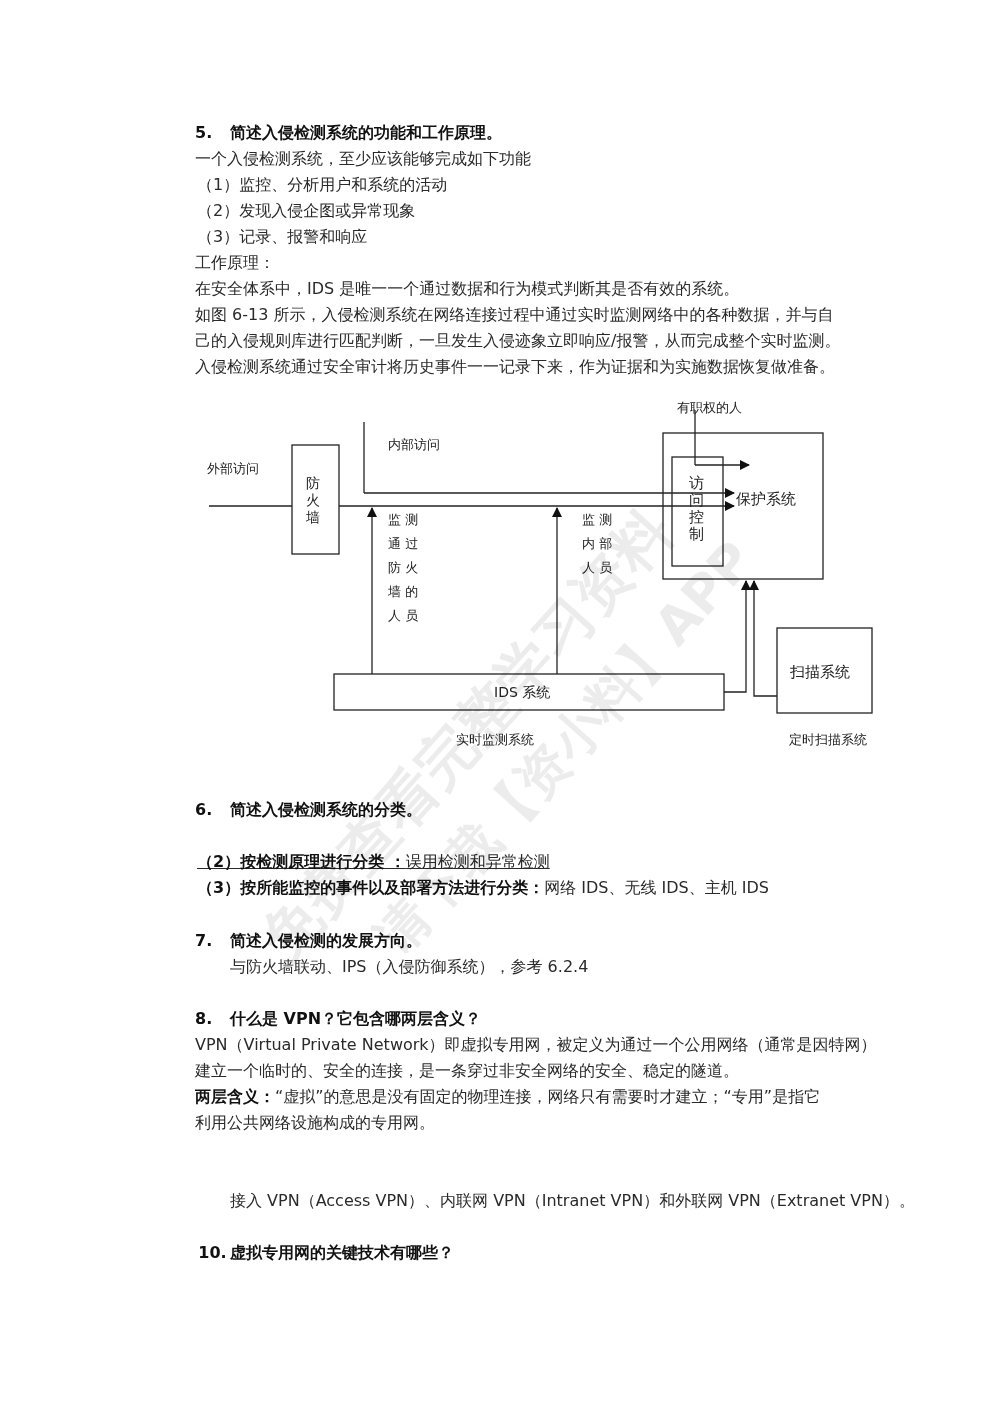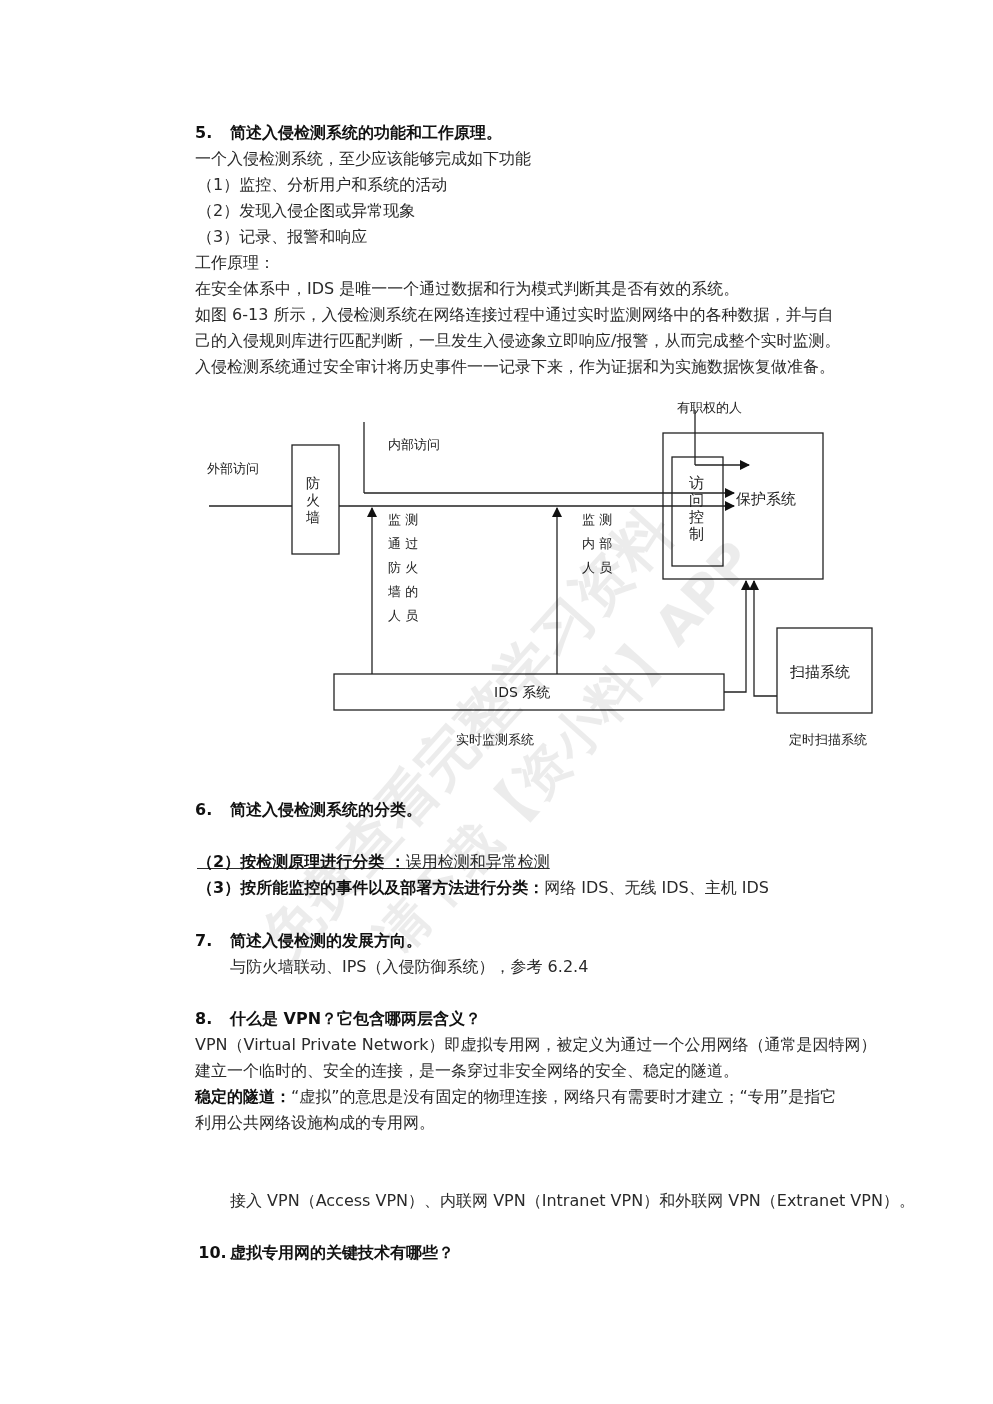--- a/index.html
+++ b/index.html
@@ -114,21 +114,21 @@
     <span class="num">7.</span><span>简述入侵检测的发展方向。</span>
   </div>
   <div class="line ind" style="top:954px;">与防火墙联动、IPS（入侵防御系统），参考 6.2.4</div>
 
   <div class="line q" style="top:1006px;">
     <span class="num">8.</span><span>什么是 VPN？它包含哪两层含义？</span>
   </div>
   <div class="line" style="top:1058px;">建立一个临时的、安全的连接，是一条穿过非安全网络的安全、稳定的隧道。</div>
   <div class="line" style="top:1032px;">VPN（Virtual Private Network）即虚拟专用网，被定义为通过一个公用网络（通常是因特网）</div>
   <div class="line" style="top:1084px;">
-    <span class="b">稳定的隧道：</span><span>“虚拟”的意思是没有固定的物理连接，网络只有需要时才建立；“专用”是指它</span>
+    <span class="b">两层含义：</span><span>“虚拟”的意思是没有固定的物理连接，网络只有需要时才建立；“专用”是指它</span>
   </div>
   <div class="line" style="top:1110px;">利用公共网络设施构成的专用网。</div>
 
   <div class="line ind" style="top:1188px;">接入 VPN（Access VPN）、内联网 VPN（Intranet VPN）和外联网 VPN（Extranet VPN）。</div>
 
   <div class="line q" style="top:1240px;text-align:center;">
     <span class="num">10.</span><span>虚拟专用网的关键技术有哪些？</span>
   </div>
 
   <svg class="watermark" viewBox="0 0 993 1404">

